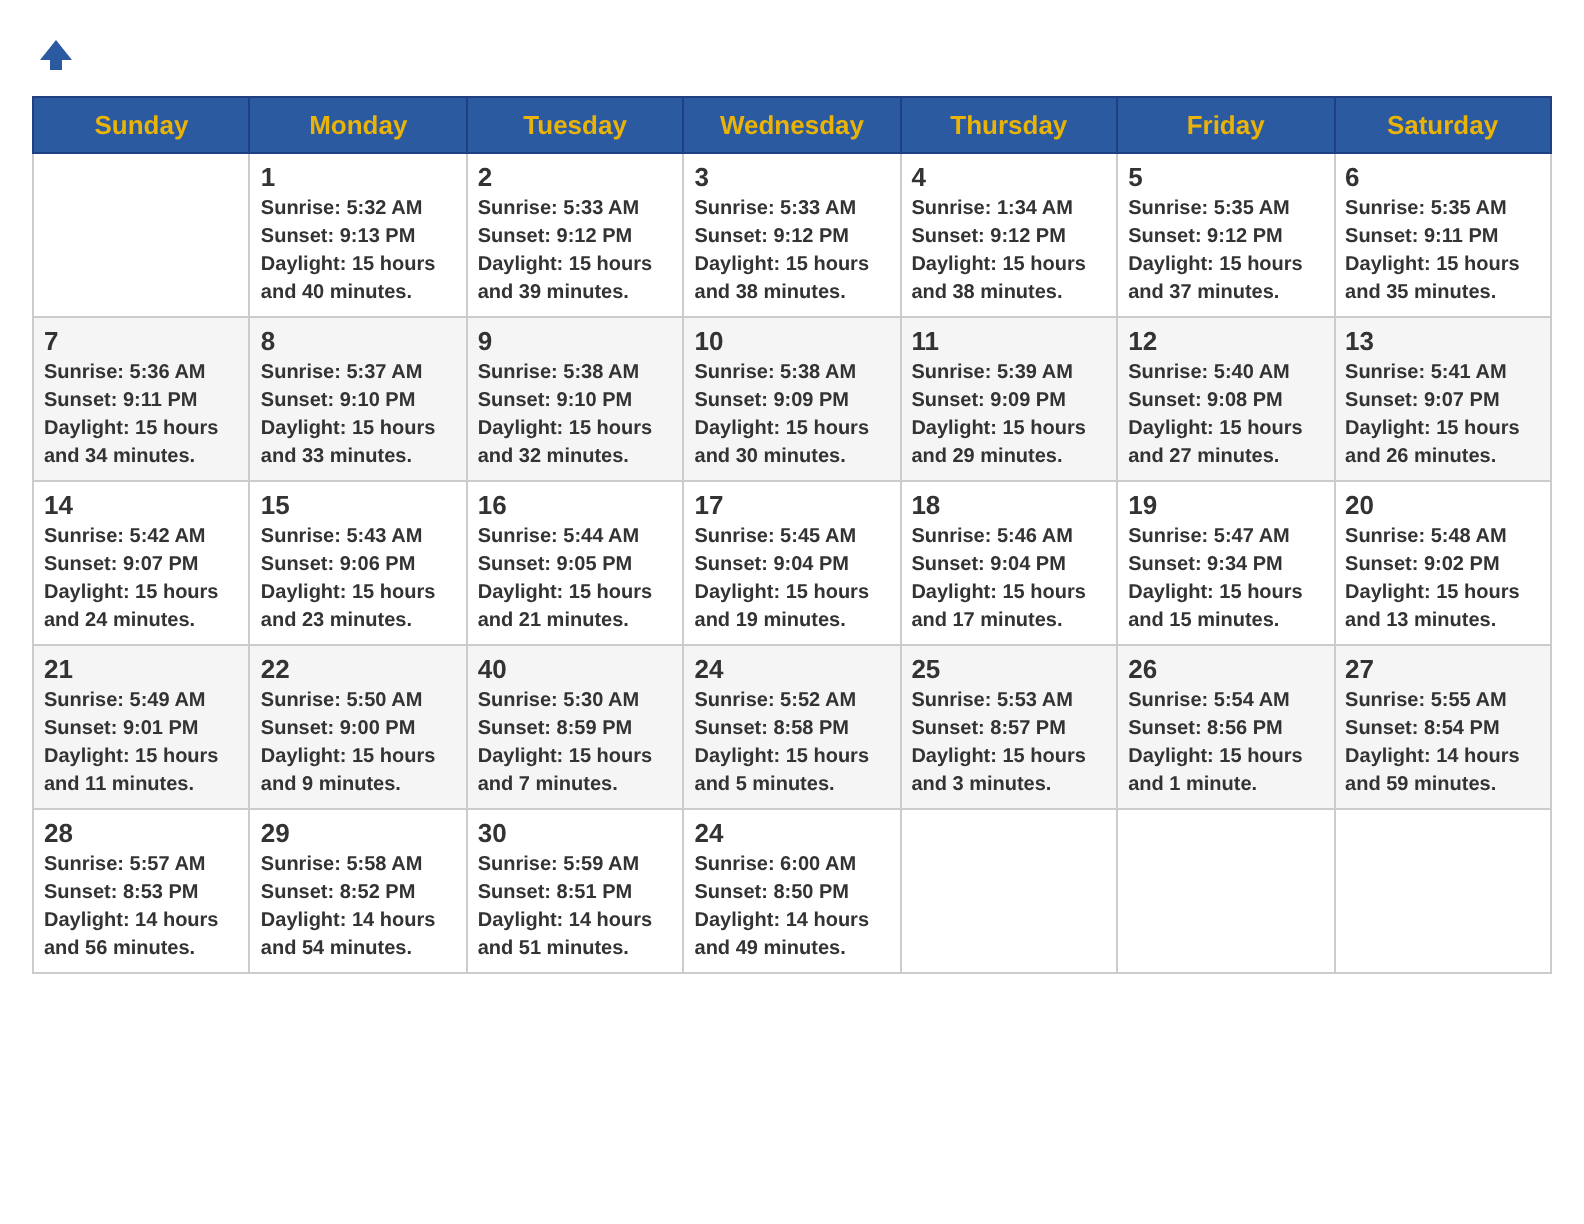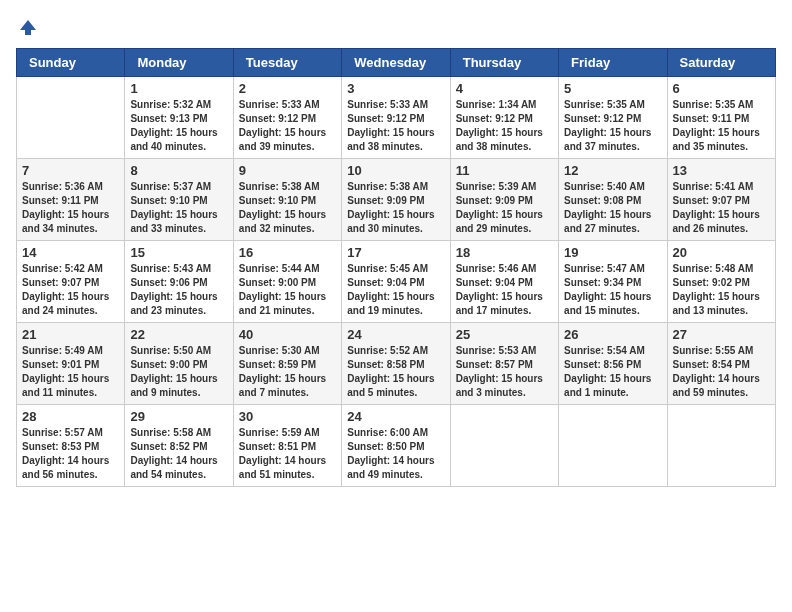--- a/index.html
+++ b/index.html
@@ -54,25 +54,25 @@
       color: #555;
       margin-top: 2px;
     }
     .calendar {
       width: 100%;
       border-collapse: collapse;
       border: 1px solid #ccc;
     }
     .calendar th {
       background-color: #2b5aa0;
-      color: #ffffff;
+      color: #eab308;
       font-size: 13px;
       font-weight: bold;
       padding: 6px 12px;
-      text-align: left;
+      text-align: center;
       border: 1px solid #1e4080;
     }
     .calendar td {
       vertical-align: top;
       border: 1px solid #ccc;
       padding: 4px 5px;
       min-height: 80px;
       width: calc(100% / 7);
       background: #fff;
     }
@@ -236,21 +236,21 @@
         <td>
           <span class="day-number">15</span>
           <div class="day-info">Sunrise: 5:43 AM
 Sunset: 9:06 PM
 Daylight: 15 hours
 and 23 minutes.</div>
         </td>
         <td>
           <span class="day-number">16</span>
           <div class="day-info">Sunrise: 5:44 AM
-Sunset: 9:00 PM
+Sunset: 9:05 PM
 Daylight: 15 hours
 and 21 minutes.</div>
         </td>
         <td>
           <span class="day-number">17</span>
           <div class="day-info">Sunrise: 5:45 AM
 Sunset: 9:04 PM
 Daylight: 15 hours
 and 19 minutes.</div>
         </td>

